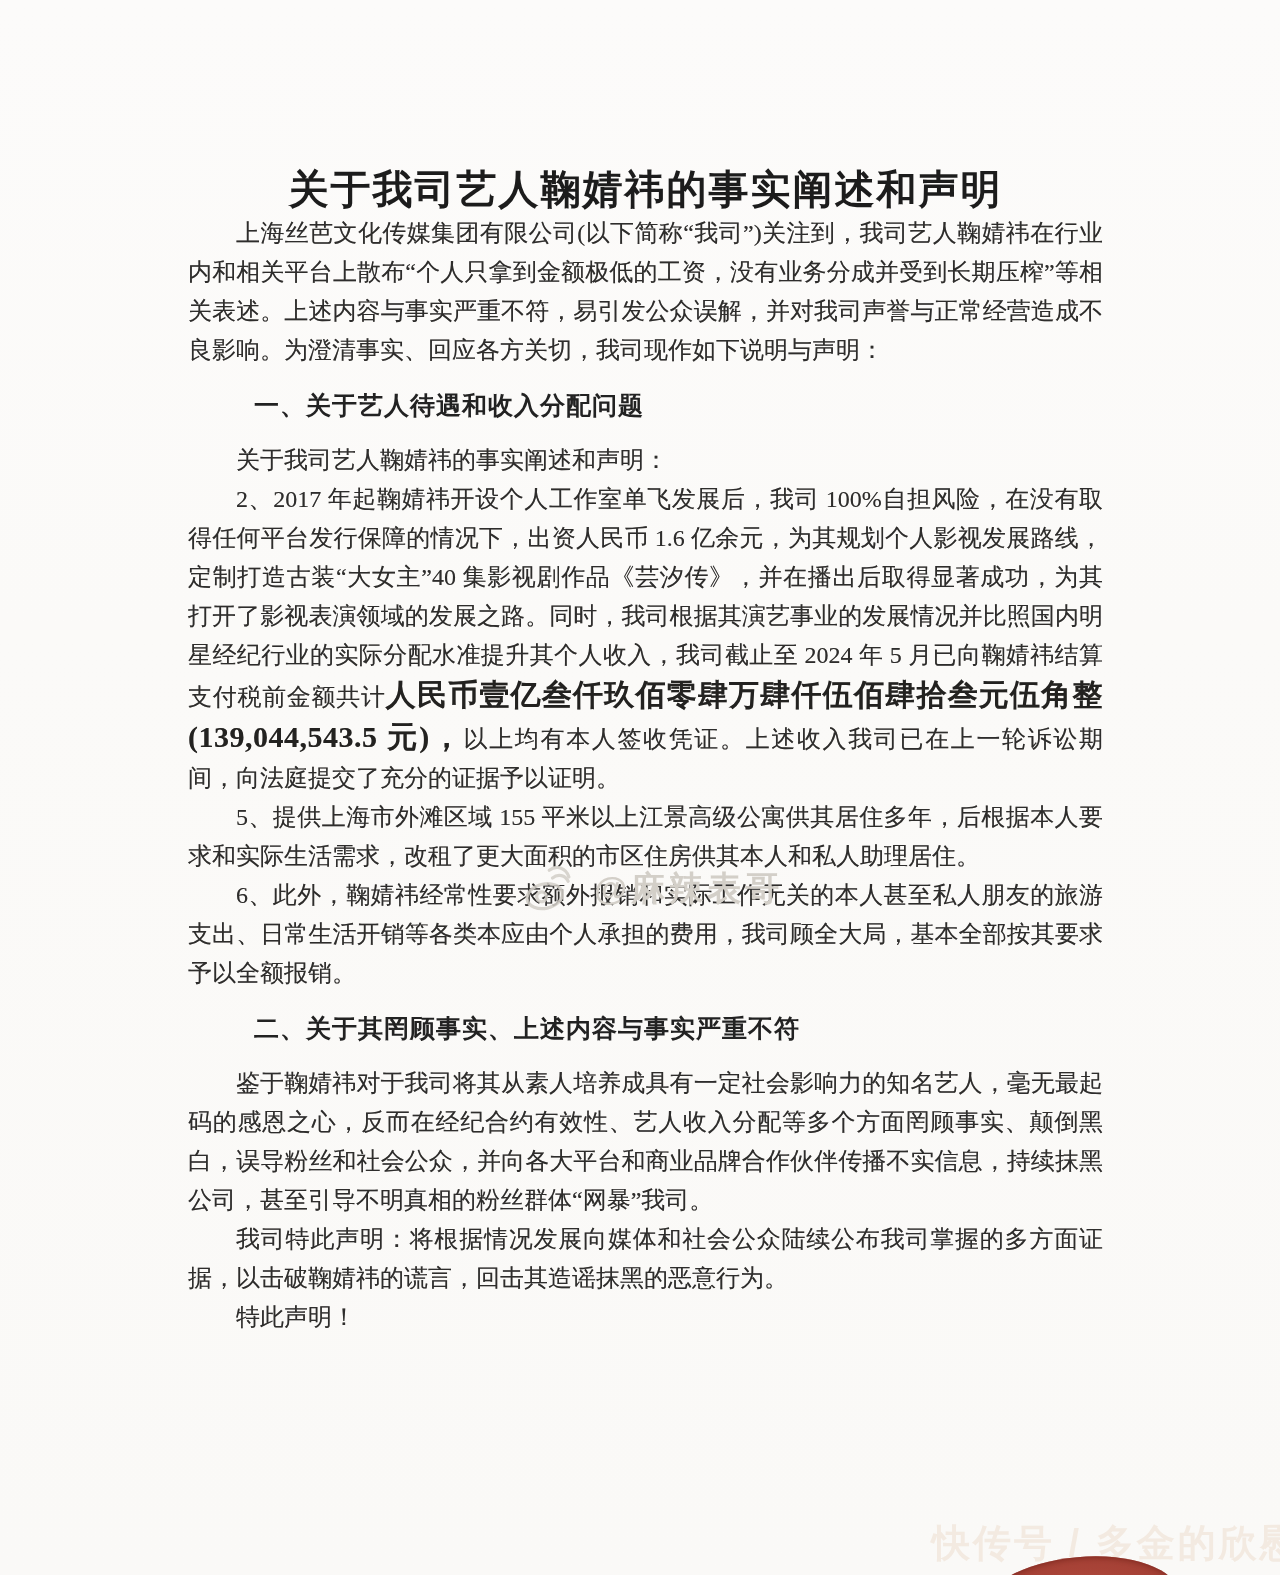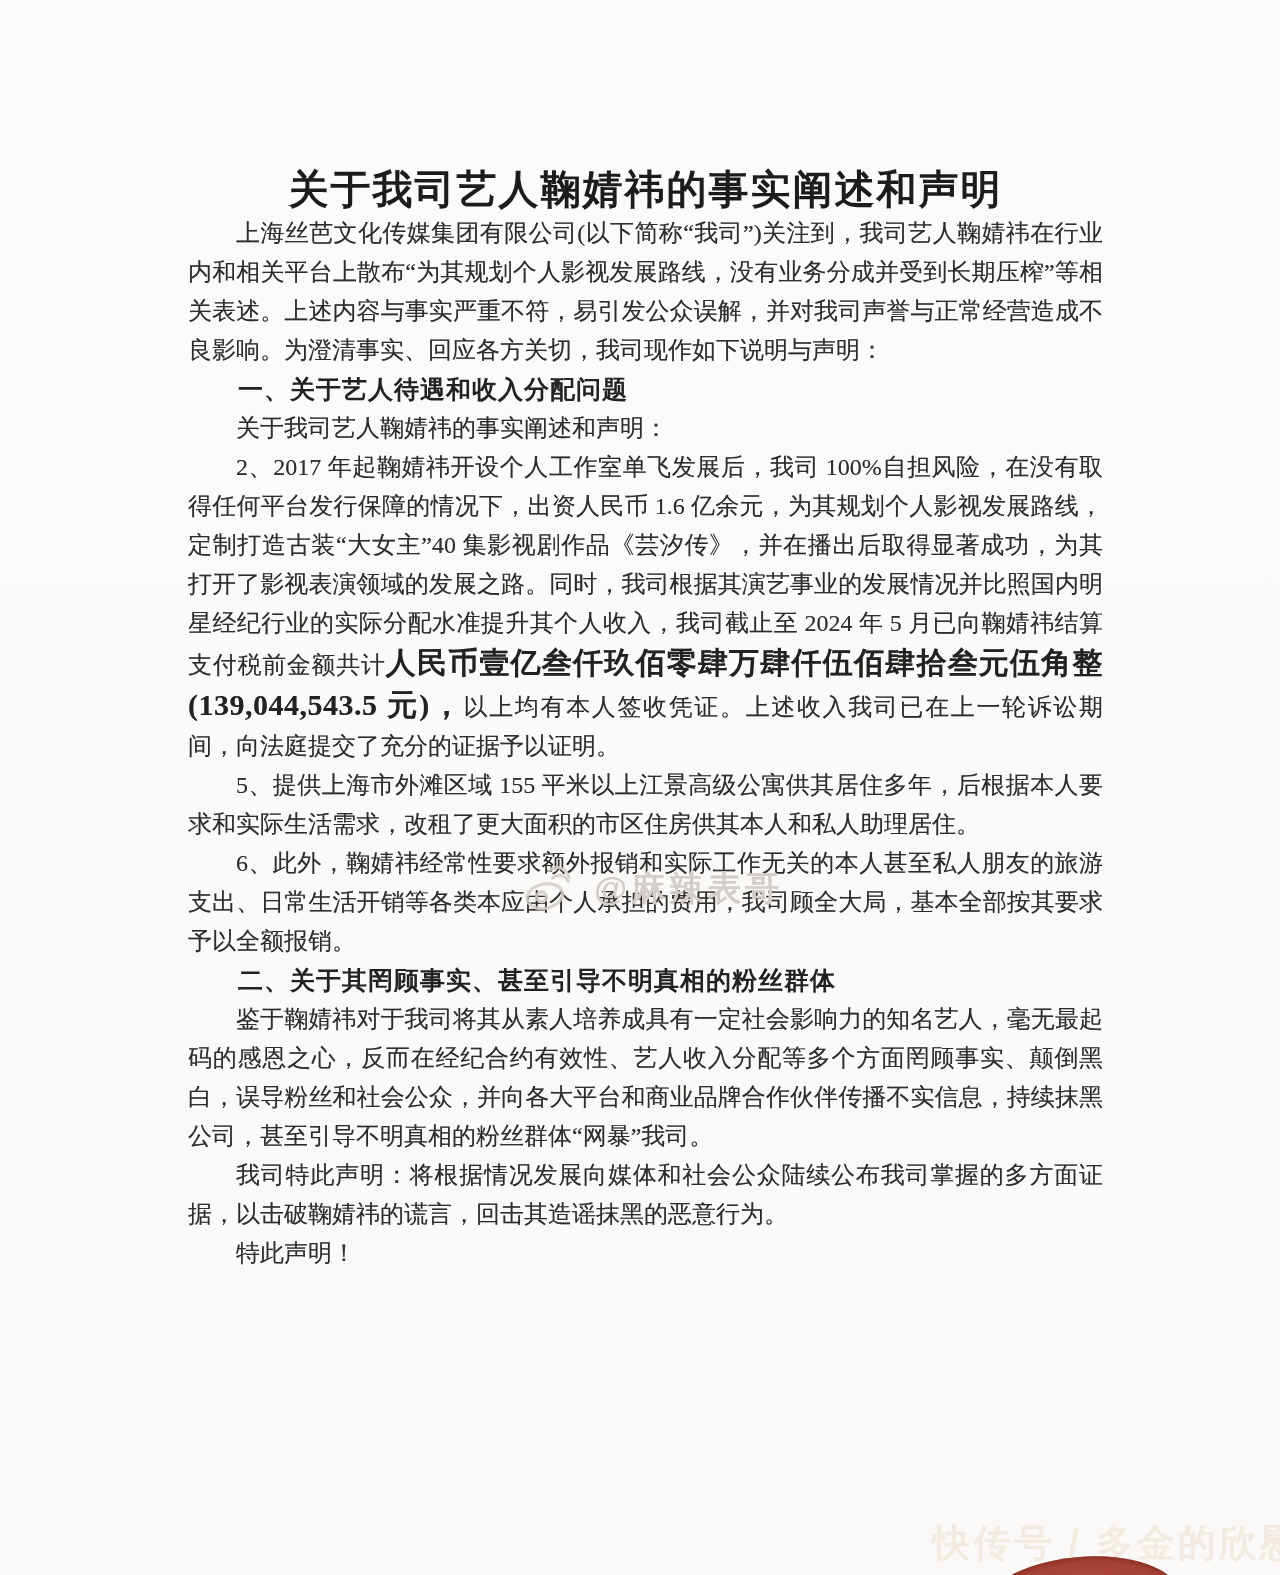--- a/index.html
+++ b/index.html
@@ -23,21 +23,21 @@
     font-family:"Liberation Serif","DejaVu Serif",serif;
   }
   p.body{
     margin:0;font-size:24px;line-height:39px;
     text-align:justify;text-align-last:left;
     text-indent:2em;color:#2e2d2c;
     text-shadow:0 0 0.5px rgba(60,55,50,.45);
   }
   .intro{margin-top:72px;}
   h2.sec{
-    margin:0;font-size:25px;line-height:39px;font-weight:bold;
+    margin:16px;font-size:25px;line-height:39px;font-weight:bold;
     text-indent:2em;color:#222;
     font-family:"Liberation Sans","DejaVu Sans",sans-serif;
     letter-spacing:1px;
   }
   .sec-1{margin-top:48px;}
   .sec-2{margin-top:94px;}
   .big-amount{
     font-size:30px;font-weight:600;color:#232220;
     letter-spacing:0.5px;
   }
@@ -68,36 +68,36 @@
 </style>
 </head>
 <body>
 
 <div class="paper">
 
   <div class="content">
 
     <h1 class="doc-title">关于我司艺人鞠婧祎的事实阐述和声明</h1>
 
-    <p class="body intro">上海丝芭文化传媒集团有限公司(以下简称“我司”)关注到，我司艺人鞠婧祎在行业内和相关平台上散布“为其规划个人影视发展路线，没有业务分成并受到长期压榨”等相关表述。上述内容与事实严重不符，易引发公众误解，并对我司声誉与正常经营造成不良影响。为澄清事实、回应各方关切，我司现作如下说明与声明：</p>
+    <p class="body intro">上海丝芭文化传媒集团有限公司(以下简称“我司”)关注到，我司艺人鞠婧祎在行业内和相关平台上散布“个人只拿到金额极低的工资，没有业务分成并受到长期压榨”等相关表述。上述内容与事实严重不符，易引发公众误解，并对我司声誉与正常经营造成不良影响。为澄清事实、回应各方关切，我司现作如下说明与声明：</p>
 
     <h2 class="sec sec-1">一、关于艺人待遇和收入分配问题</h2>
 
     <p class="body">关于我司艺人鞠婧祎的事实阐述和声明：</p>
 
 
     <p class="body"><span>2、2017 年起鞠婧祎开设个人工作室单飞发展后，我司 100%自担风险，在没有取得任何平台发行保障的情况下，出资人民币 1.6 亿余元，为其规划个人影视发展路线，定制打造古装“大女主”40 集影视剧作品《芸汐传》，并在播出后取得显著成功，为其打开了影视表演领域的发展之路。同时，我司根据其演艺事业的发展情况并比照国内明星经纪行业的实际分配水准提升其个人收入，我司截止至 2024 年 5 月已向鞠婧祎结算支付税前金额共计</span><span class="big-amount">人民币壹亿叁仟玖佰零肆万肆仟伍佰肆拾叁元伍角整(139,044,543.5 元)，</span><span>以上均有本人签收凭证。上述收入我司已在上一轮诉讼期间，向法庭提交了充分的证据予以证明。</span></p>
 
 
 
     <p class="body">5、提供上海市外滩区域 155 平米以上江景高级公寓供其居住多年，后根据本人要求和实际生活需求，改租了更大面积的市区住房供其本人和私人助理居住。</p>
 
     <p class="body">6、此外，鞠婧祎经常性要求额外报销和实际工作无关的本人甚至私人朋友的旅游支出、日常生活开销等各类本应由个人承担的费用，我司顾全大局，基本全部按其要求予以全额报销。</p>
 
-    <h2 class="sec sec-2">二、关于其罔顾事实、甚至引导不明真相的粉丝群体</h2>
+    <h2 class="sec sec-2">二、关于其罔顾事实、上述内容与事实严重不符</h2>
 
     <p class="body">鉴于鞠婧祎对于我司将其从素人培养成具有一定社会影响力的知名艺人，毫无最起码的感恩之心，反而在经纪合约有效性、艺人收入分配等多个方面罔顾事实、颠倒黑白，误导粉丝和社会公众，并向各大平台和商业品牌合作伙伴传播不实信息，持续抹黑公司，甚至引导不明真相的粉丝群体“网暴”我司。</p>
 
     <p class="body">我司特此声明：将根据情况发展向媒体和社会公众陆续公布我司掌握的多方面证据，以击破鞠婧祎的谎言，回击其造谣抹黑的恶意行为。</p>
 
     <p class="body">特此声明！</p>
 
   </div>
 
   <div class="wm-weibo">

